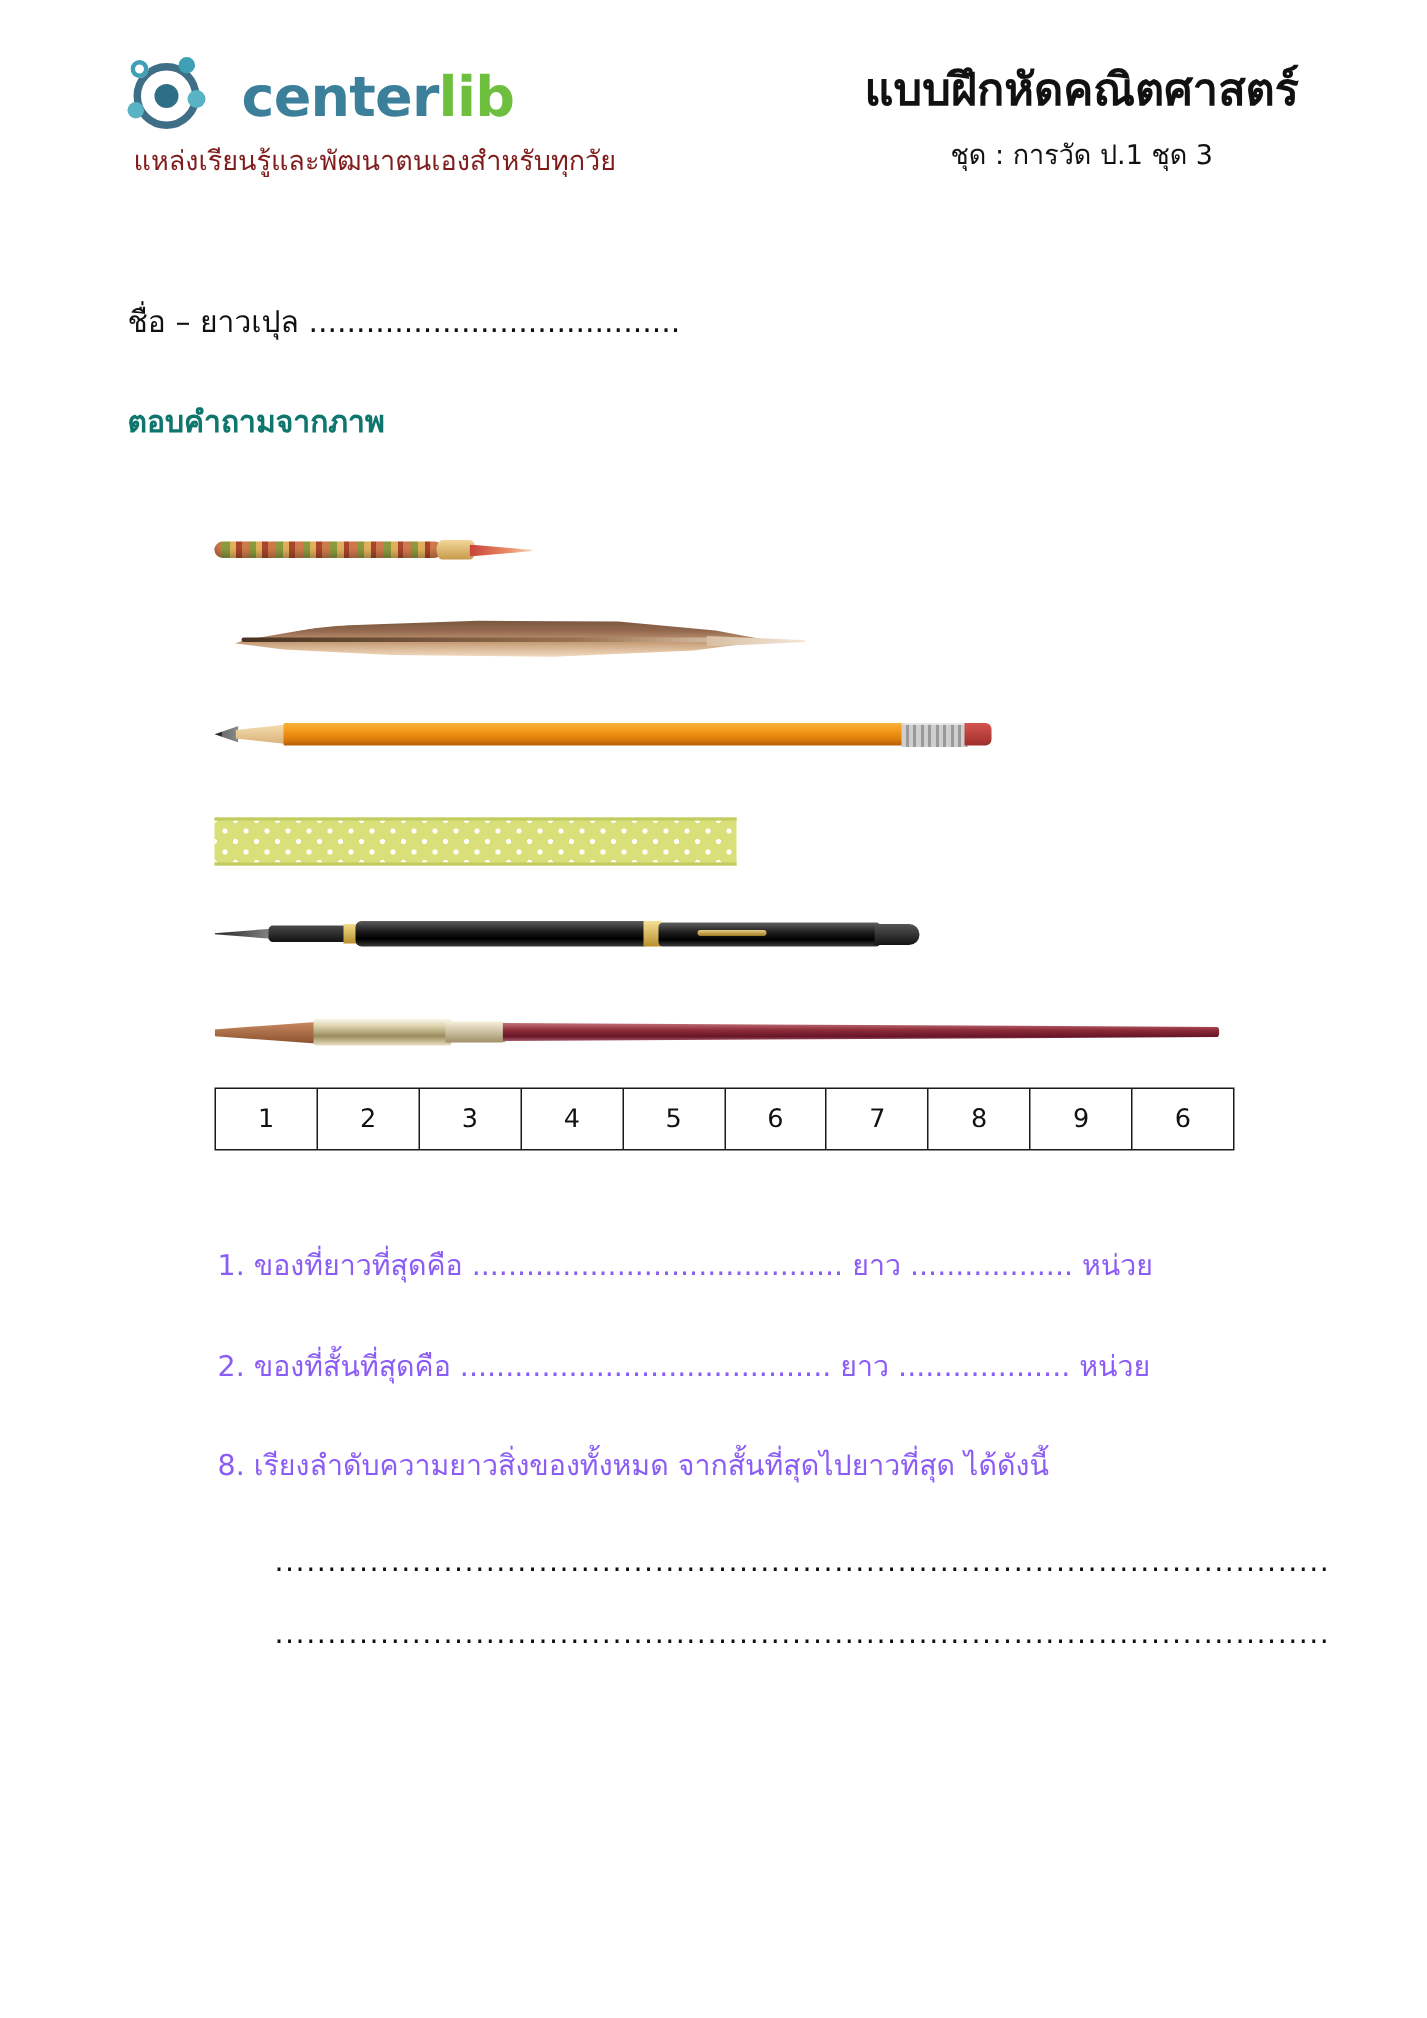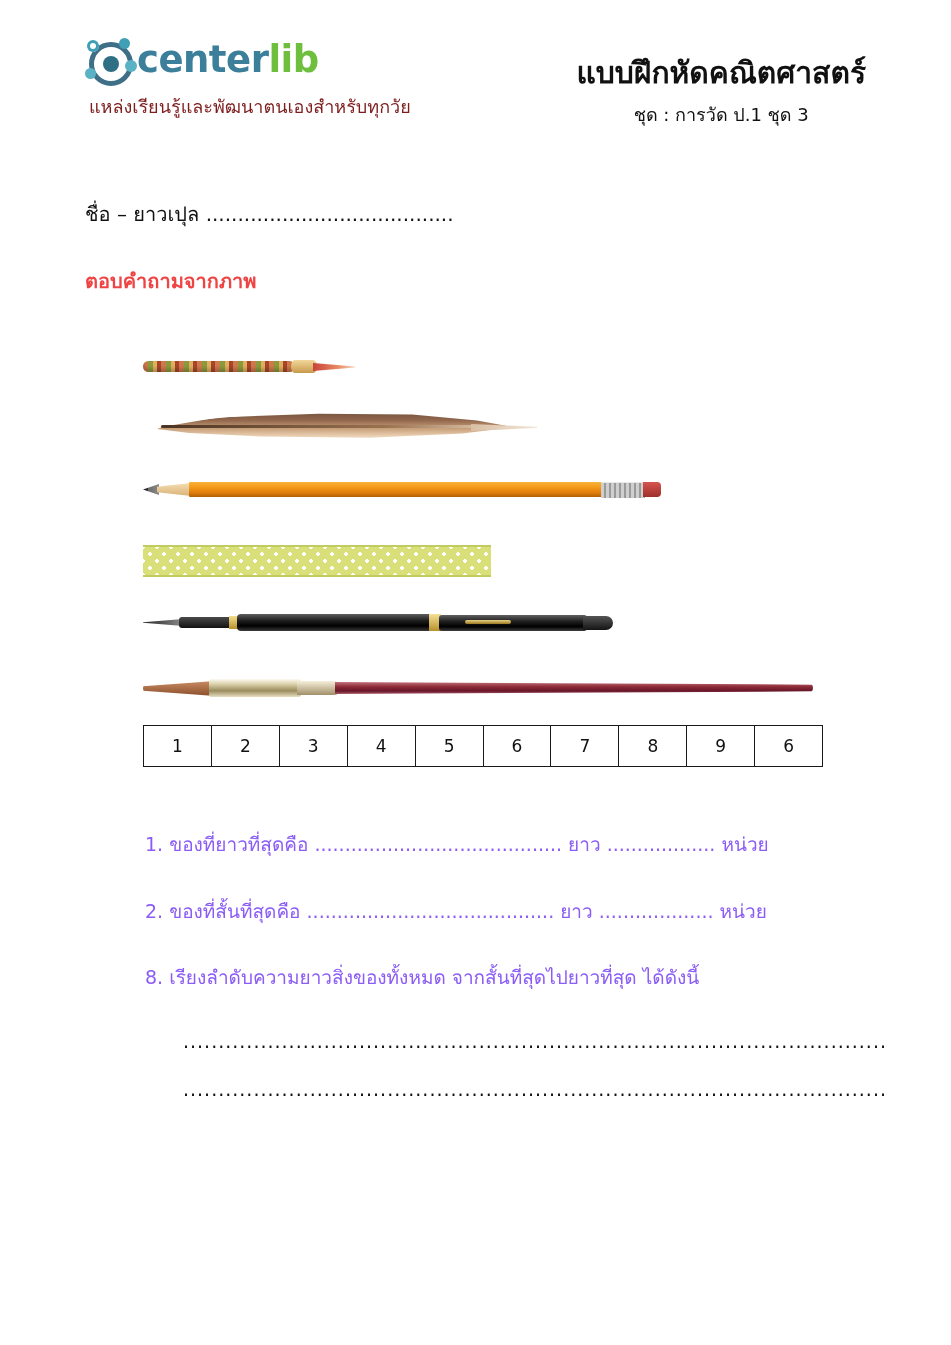--- a/index.html
+++ b/index.html
@@ -25,21 +25,22 @@
     height: 110px;
   }
   .logo-block {
     position: absolute;
     left: 85px;
     top: 8px;
     width: 265px;
   }
   .logo-row {
     display: flex;
-    gap: 0;
+    align-items: center;
+    gap: 24px;
   }
   .logo-mark {
     width: 52px;
     height: 52px;
     position: relative;
     flex: 0 0 auto;
   }
   .logo-mark .ring {
     position: absolute;
     left: 4px; top: 4px;
@@ -71,21 +72,21 @@
     margin-top: 2px;
     margin-left: 4px;
     font-size: 18px;
     color: #7f1d1d;
     letter-spacing: 0px;
     white-space: nowrap;
   }
   .title-block {
     position: absolute;
     right: 85px;
-    top: 24px;
+    top: 12px;
     text-align: right;
   }
   .doc-title {
     font-size: 30px;
     font-weight: bold;
     color: #111111;
     line-height: 1.25;
     white-space: nowrap;
   }
   .doc-subtitle {
@@ -104,21 +105,21 @@
     font-size: 20px;
     color: #111111;
     white-space: nowrap;
   }
   .instruction {
     position: absolute;
     left: 85px;
     top: 265px;
     font-size: 20px;
     font-weight: bold;
-    color: #ef4444;
+    color: #0f766e;
     white-space: nowrap;
   }
 
   
   .objects {
     position: absolute;
     left: 0;
     top: 340px;
     width: 951px;
     height: 380px;

